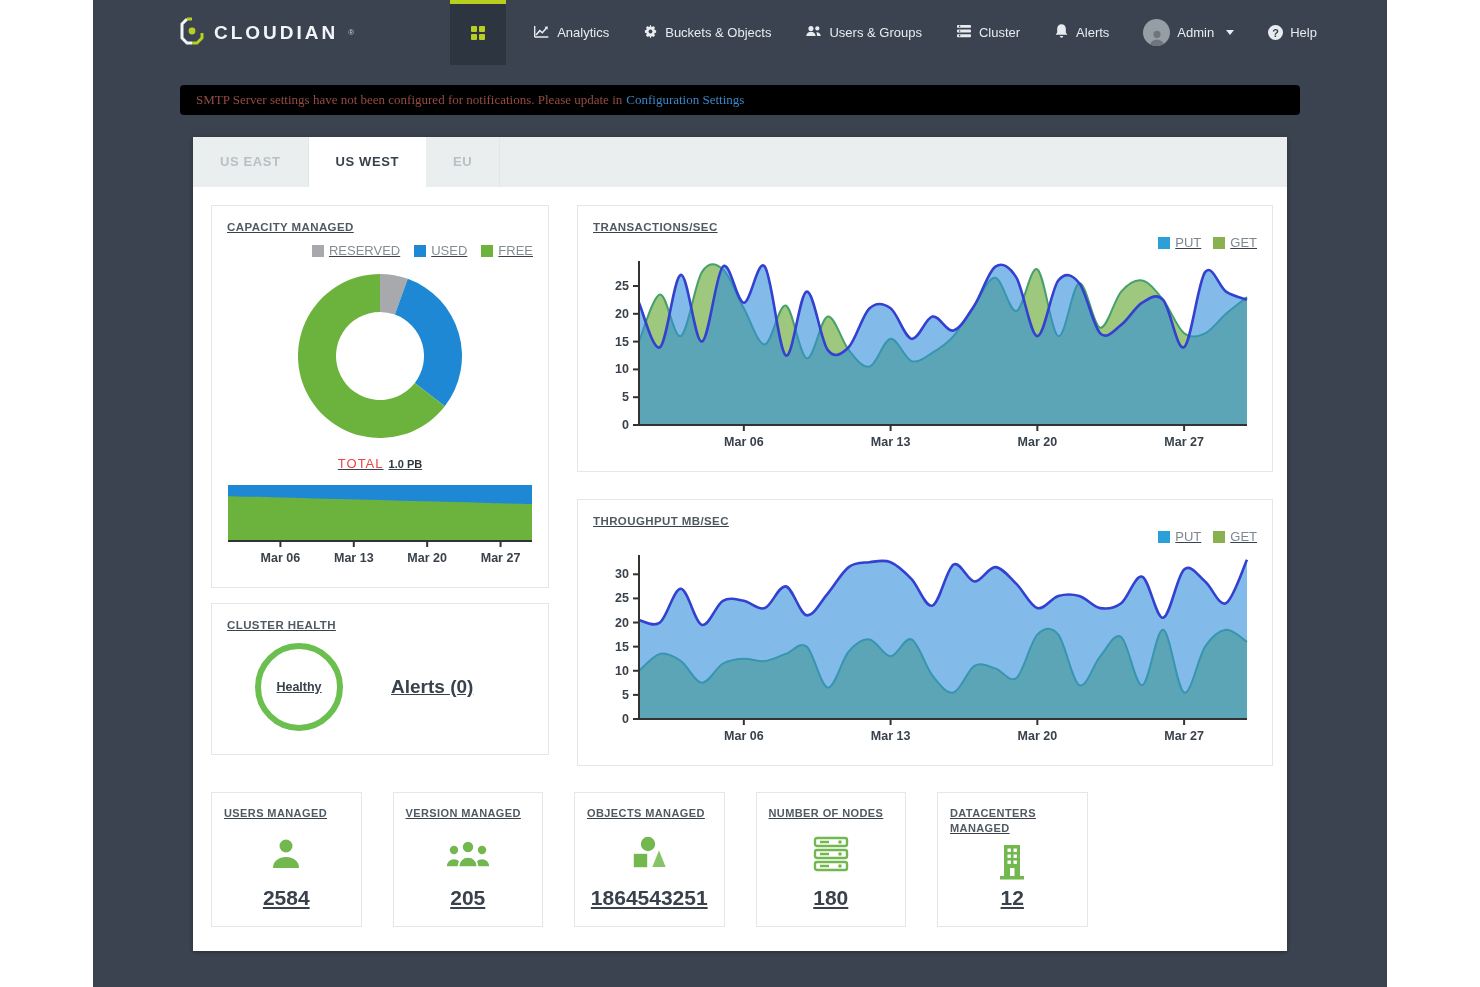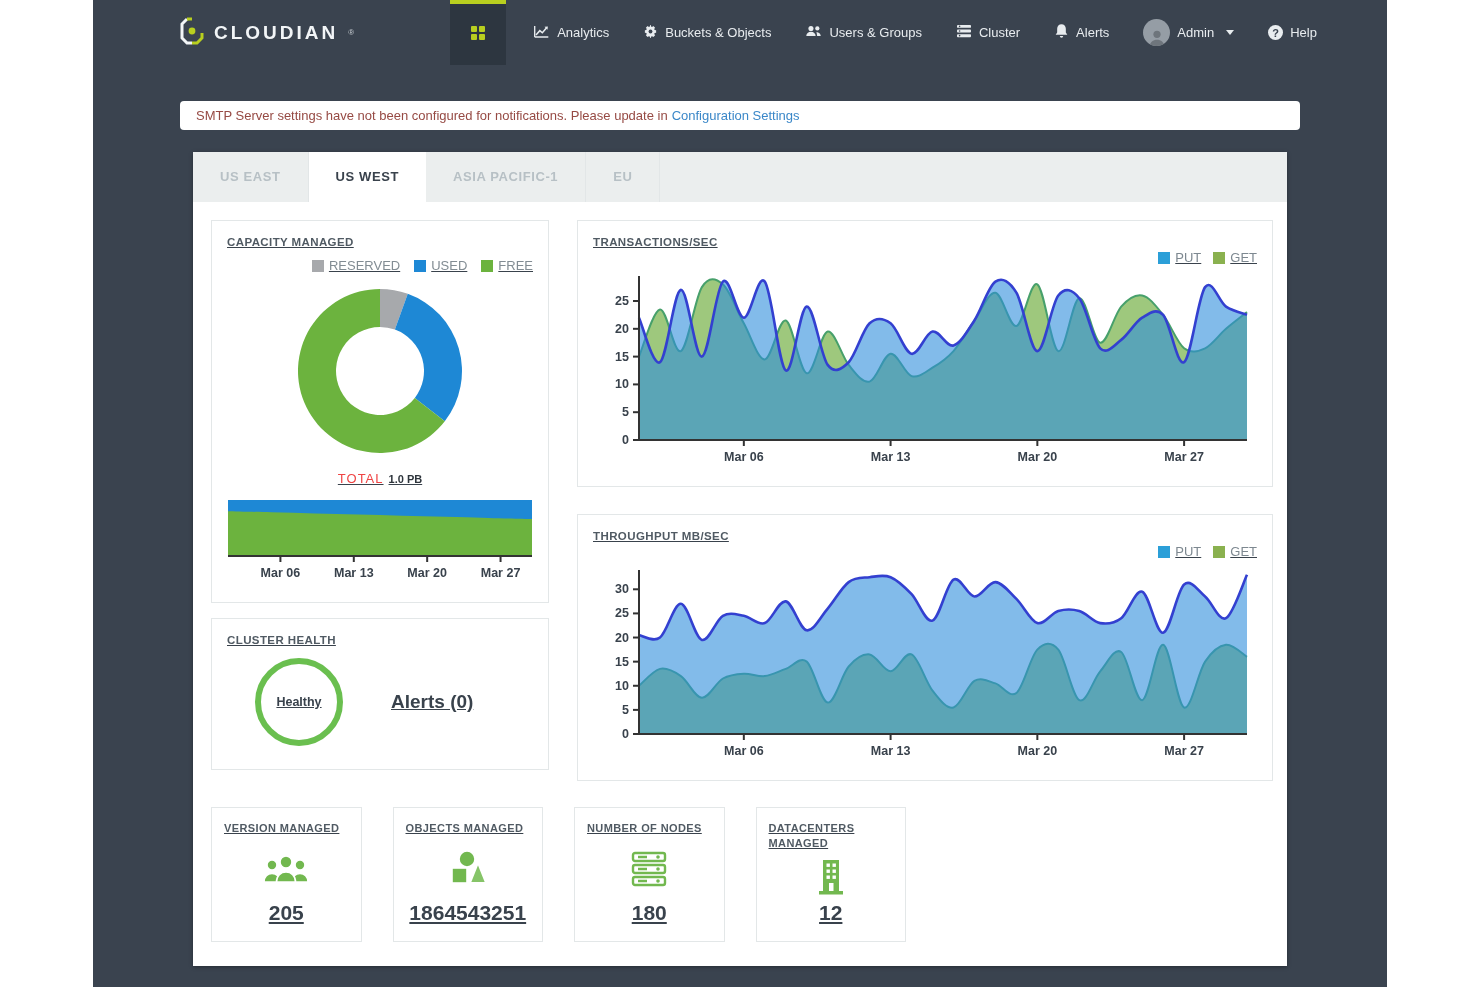--- a/index.html
+++ b/index.html
@@ -13,21 +13,21 @@
   .brand-text { font-size:19px; font-weight:700; letter-spacing:3px; color:#f2f5f7; }
   .brand-mark { font-size:8px; vertical-align:top; color:#c7cdd2; margin-left:1px; }
   .nav-items { display:flex; align-items:center; height:65px; }
   .nav-item { display:flex; align-items:center; gap:7px; font-size:13px; color:#e8ecef; padding:0 17px; height:65px; cursor:pointer; white-space:nowrap; }
   .nav-tab-active { background:#2d3640; border-top:4px solid #b8cf1f; width:56px; justify-content:center; padding:0; margin-right:10px; }
   .avatar { width:27px; height:27px; border-radius:50%; background:#959da5; display:flex; align-items:flex-end; justify-content:center; overflow:hidden; }
   .caret { width:0; height:0; border-left:4px solid transparent; border-right:4px solid transparent; border-top:5px solid #e8ecef; margin-left:5px; }
   .help-badge { width:15px; height:15px; border-radius:50%; background:#e9edf0; color:#3a434f; font-size:11px; font-weight:700; display:flex; align-items:center; justify-content:center; }
 
   
-  .banner { margin:36px 87px 0; background:#ffffff; border-radius:4px; padding:7px 16px; font-size:13px; color:#964a44; }
+  .banner { margin:20px 87px 0; background:#000000; border-radius:4px; padding:7px 16px; font-size:13px; color:#964a44;font-family:Liberation Serif, serif; }
   .banner a { color:#3a87c8; text-decoration:none; margin-left:4px; cursor:pointer; }
 
   
   .content-card { margin:22px 100px 0; background:#ffffff; box-shadow:0 1px 4px rgba(0,0,0,.35); }
   .tabbar { display:flex; background:#ebeeee;align-items:center; }
   .tab { height:50px; line-height:50px; padding:0 27px; font-size:13px; font-weight:600; letter-spacing:.6px; color:#b7c0c5; cursor:pointer; border-right:1px solid #e2e6e7; }
   .tab.active { background:#ffffff; color:#39424c; border-right:none; }
   .dashboard { padding:18px 18px 24px;text-decoration:underline; }
   .main-grid { display:grid; grid-template-columns:338px 1fr; gap:28px; }
   .panel { background:#fff; border:1px solid #e3e7e8; padding:15px; }
@@ -165,21 +165,20 @@
   </nav>
 
   <div class="banner">
     <span>SMTP Server settings have not been configured for notifications. Please update in</span><a href="#">Configuration Settings</a>
   </div>
 
   <div class="content-card">
     <div class="tabbar">
       <div class="tab">US EAST</div>
       <div class="tab active">US WEST</div>
-      <div class="tab">ASIA PACIFIC-1</div>
       <div class="tab">EU</div>
     </div>
 
     <div class="dashboard">
       <div class="main-grid">
 
         <div>
           <div class="panel">
             <div class="panel-title">CAPACITY MANAGED</div>
             <div class="legend-row">
@@ -313,20 +312,30 @@
                   <line x1="444.3448275862069" y1="169" x2="444.3448275862069" y2="175" stroke="#333" stroke-width="2"></line>
                   <text x="444.3448275862069" y="190" text-anchor="middle" font-size="12.5" font-weight="600" fill="#39424c">Mar 20</text>
                   <line x1="591.1034482758621" y1="169" x2="591.1034482758621" y2="175" stroke="#333" stroke-width="2"></line>
                   <text x="591.1034482758621" y="190" text-anchor="middle" font-size="12.5" font-weight="600" fill="#39424c">Mar 27</text>
                 </svg></div>
           </div>
         </div>
       </div>
 
       <div class="cards-row">
+        <div class="stat-card">
+          <div class="stat-title">USERS MANAGED</div>
+          <div class="stat-icon">
+            <svg width="40" height="40" viewBox="0 0 40 40">
+              <circle cx="20" cy="12" r="6.5" fill="#72b84f"></circle>
+              <path d="M7 34c0-7 5.8-11 13-11s13 4 13 11z" fill="#72b84f"></path>
+            </svg>
+          </div>
+          <div class="stat-value">2584</div>
+        </div>
 
         <div class="stat-card">
           <div class="stat-title">VERSION MANAGED</div>
           <div class="stat-icon">
             <svg width="50" height="40" viewBox="0 0 50 40">
               <g fill="#72b84f" stroke="#ffffff" stroke-width="1.6">
                 <g>
                     <circle cx="11" cy="16" r="5"></circle>
                     <path d="M3 33c0-5.5 3.6-8.5 8-8.5s8 3 8 8.5z"></path>
                   </g>

